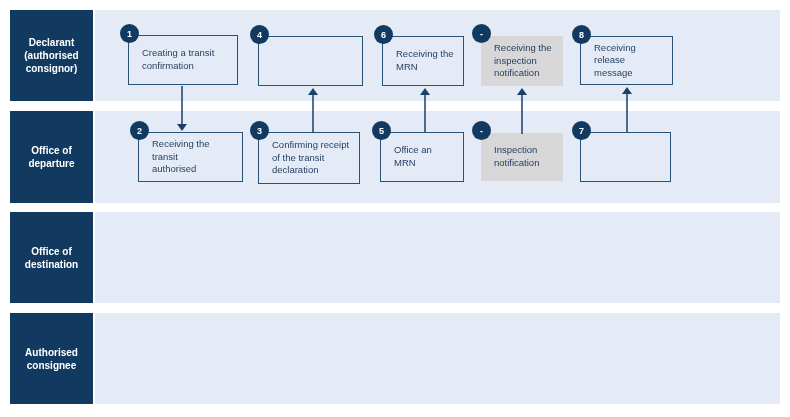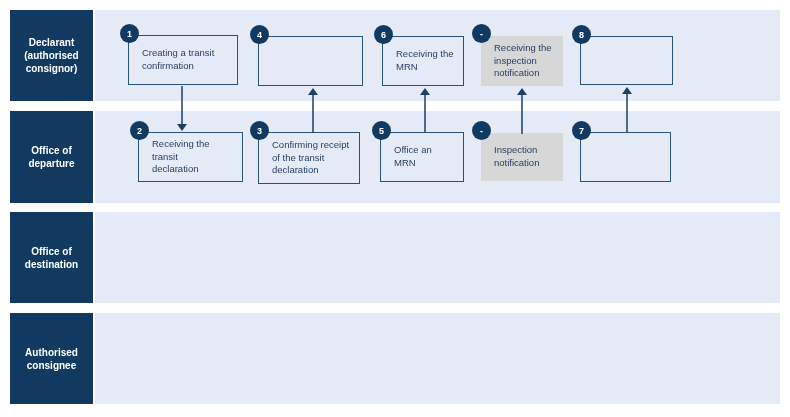--- a/index.html
+++ b/index.html
@@ -132,26 +132,28 @@
 
   <div class="step inspection" style="left:481px; top:36px; width:82px; height:50px;">
     <span class="badge">-</span>
     <span class="step-label">Receiving the
 inspection
 notification</span>
   </div>
 
   <div class="step" style="left:580px; top:36px; width:93px; height:49px;">
     <span class="badge">8</span>
+    <span class="step-label">Receiving release
+message</span>
   </div>
 
   <div class="step" style="left:138px; top:132px; width:105px; height:50px;">
     <span class="badge">2</span>
     <span class="step-label">Receiving the transit
-declaration</span>
+authorised</span>
   </div>
 
   <div class="step" style="left:258px; top:132px; width:102px; height:52px;">
     <span class="badge">3</span>
     <span class="step-label">Confirming receipt
 of the transit
 declaration</span>
   </div>
 
   <div class="step" style="left:380px; top:132px; width:84px; height:50px;">

